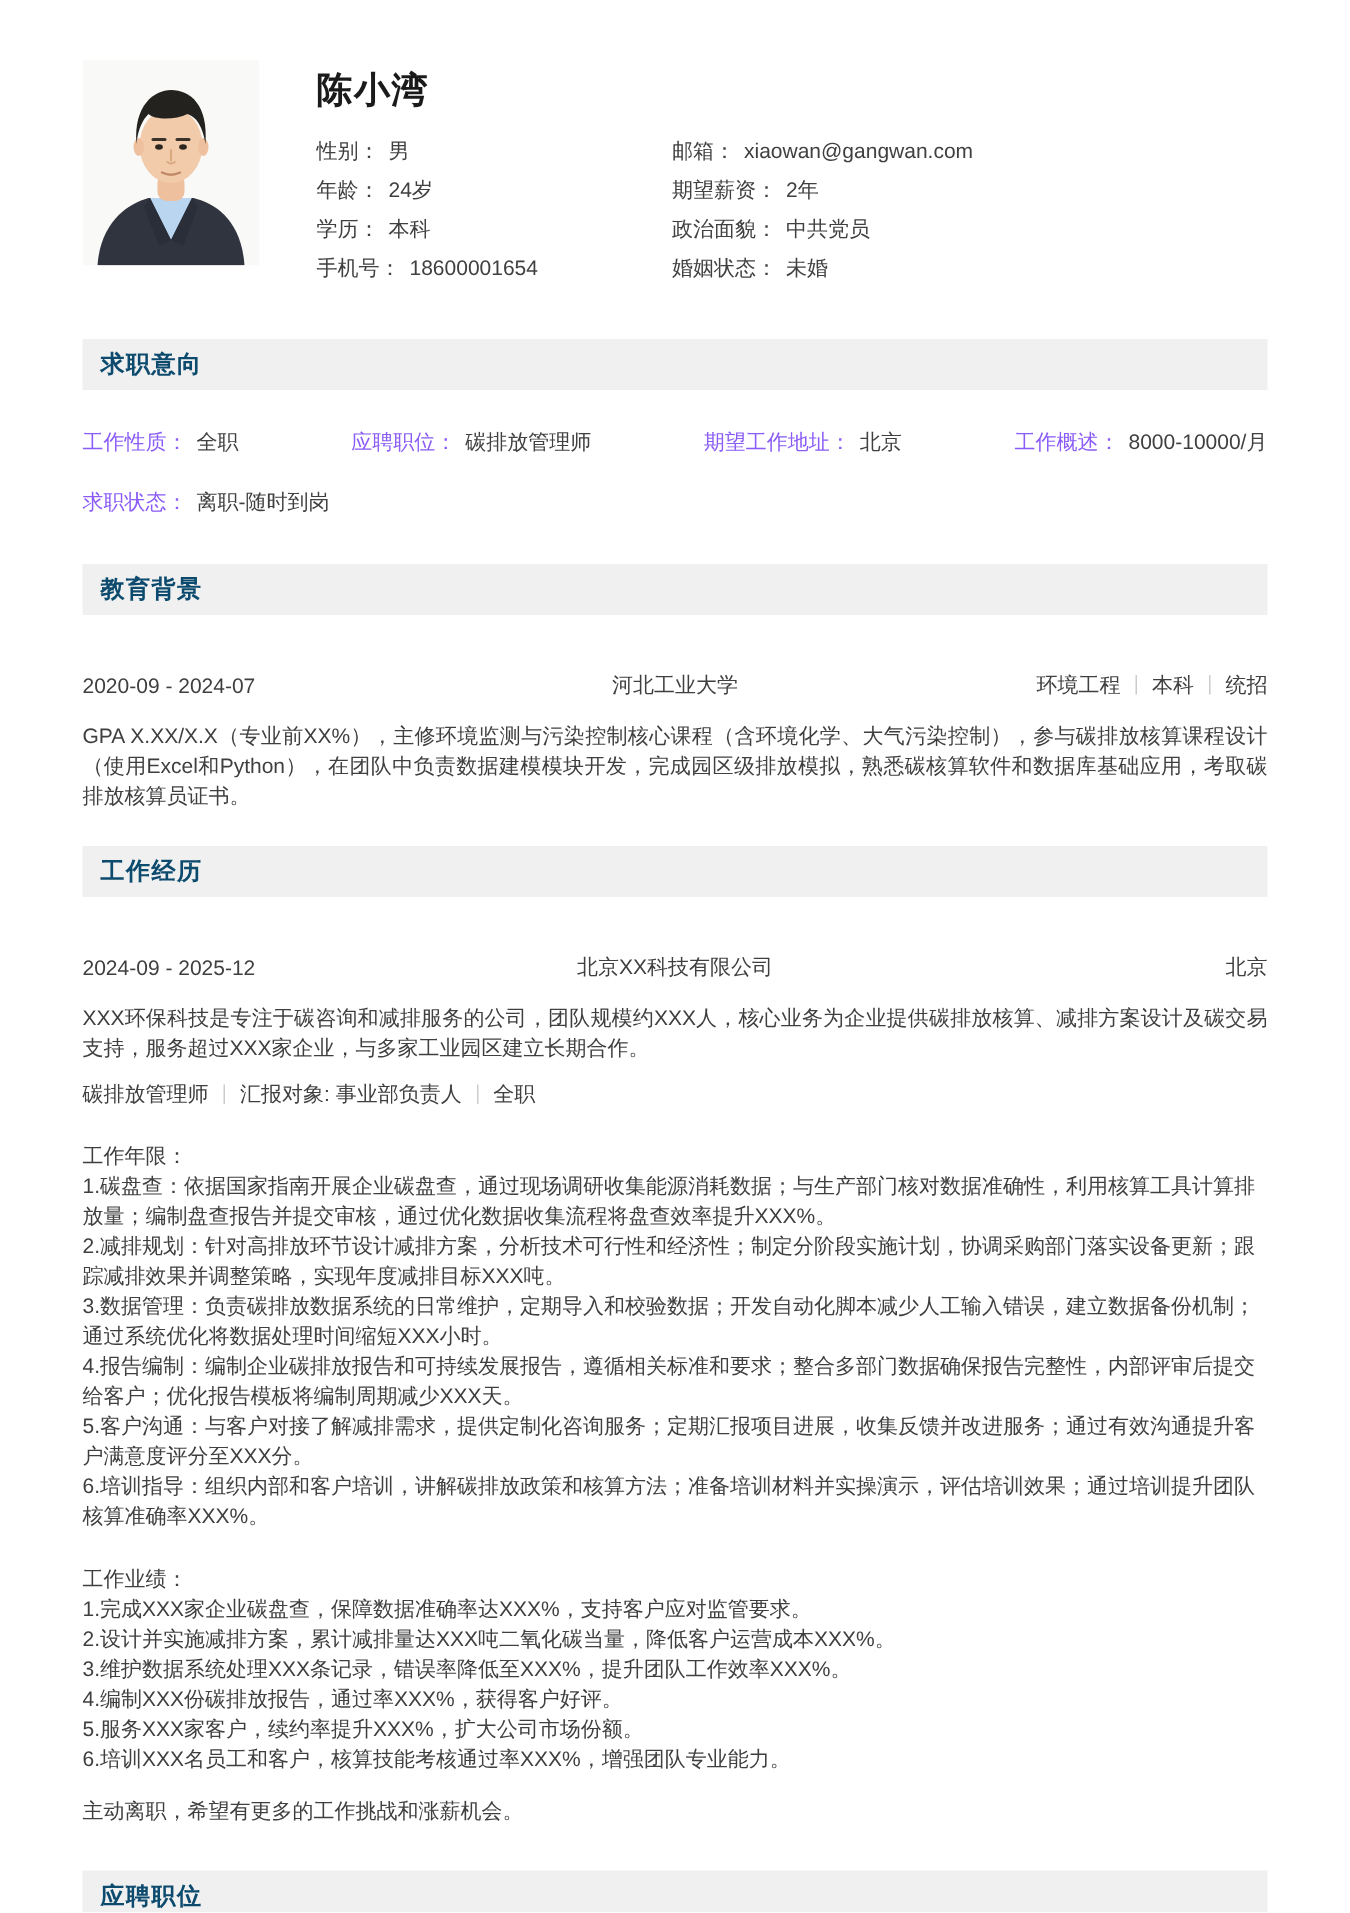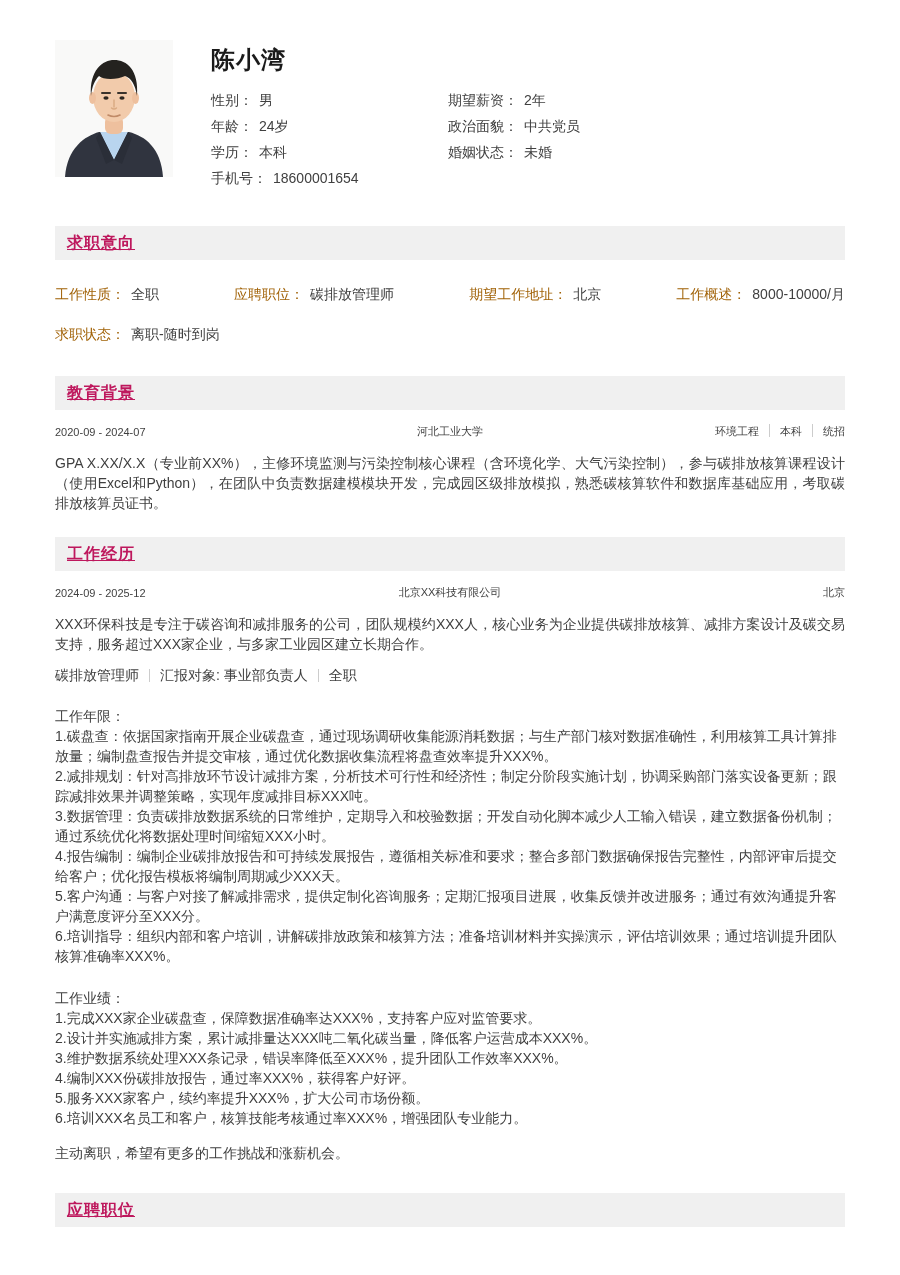--- a/index.html
+++ b/index.html
@@ -30,34 +30,34 @@
 
   
   .section-bar {
     height: 34px;
     background: #f0f0f0;
     display: flex;
     align-items: center;
     padding-left: 12px;
     margin-top: 0;
   }
-  .section-title { font-size: 16px; font-weight: bold; color: #be185d; letter-spacing: 1px; text-decoration: underline; }
+  .section-title { font-size: 16px; font-weight: bold; color: #0c4a6e; letter-spacing: 1px; }
 
   .section-body { font-size: 14px; color: #3f3f3f; }
 
   
   .ji-body { margin: 26px 0 32px 0; }
   .ji-row1 { display: flex; justify-content: space-between; align-items: center; }
   .ji-row2 { margin-top: 22px; }
   .ji-field { white-space: nowrap; }
-  .ji-label { color: #a16207; }
+  .ji-label { color: #8b5cf6; }
   .ji-value { color: #404040; margin-left: 6px; }
 
   
-  .meta-row { display: flex; justify-content: space-between; align-items: center; margin-top: 14px; font-size: 11px; color: #3f3f3f; }
+  .meta-row { display: flex; justify-content: space-between; align-items: center; margin-top: 38px; font-size: 14px; color: #3f3f3f; }
   .meta-left { flex: 1; text-align: left; white-space: nowrap; }
   .meta-center { flex: 1.2; text-align: center; white-space: nowrap; }
   .meta-right { flex: 1; text-align: right; white-space: nowrap; }
 
   .sep {
     display: inline-block;
     width: 1px;
     height: 13px;
     background: #cccccc;
     margin: 0 10px;
@@ -125,20 +125,24 @@
               <span class="info-label">学历：</span>
               <span class="info-value">本科</span>
             </div>
             <div class="info-row">
               <span class="info-label">手机号：</span>
               <span class="info-value">18600001654</span>
             </div>
           </div>
           <div class="info-col">
             <div class="info-row">
+              <span class="info-label">邮箱：</span>
+              <span class="info-value">xiaowan@gangwan.com</span>
+            </div>
+            <div class="info-row">
               <span class="info-label">期望薪资：</span>
               <span class="info-value">2年</span>
             </div>
             <div class="info-row">
               <span class="info-label">政治面貌：</span>
               <span class="info-value">中共党员</span>
             </div>
             <div class="info-row">
               <span class="info-label">婚姻状态：</span>
               <span class="info-value">未婚</span>

